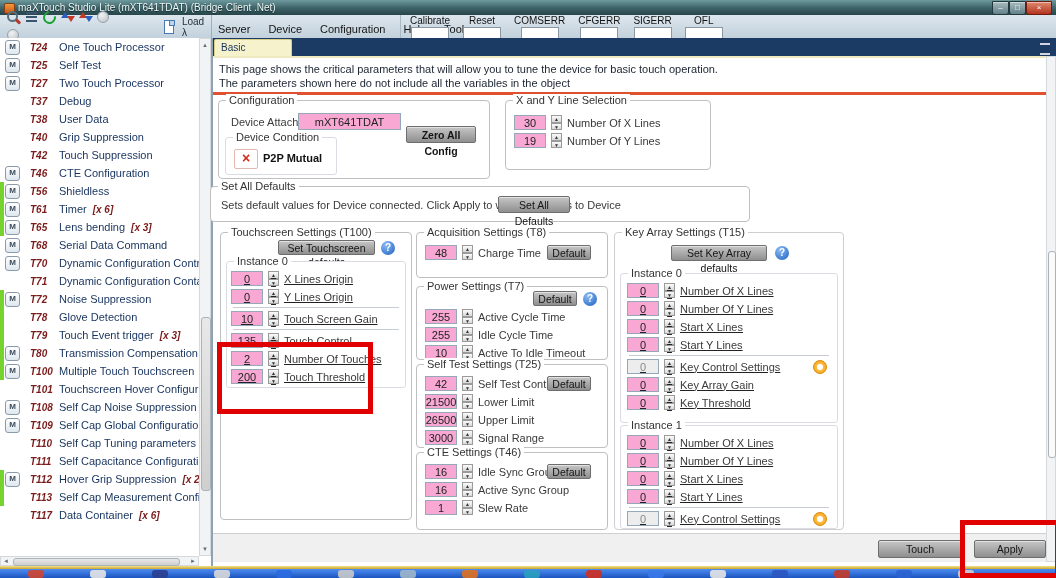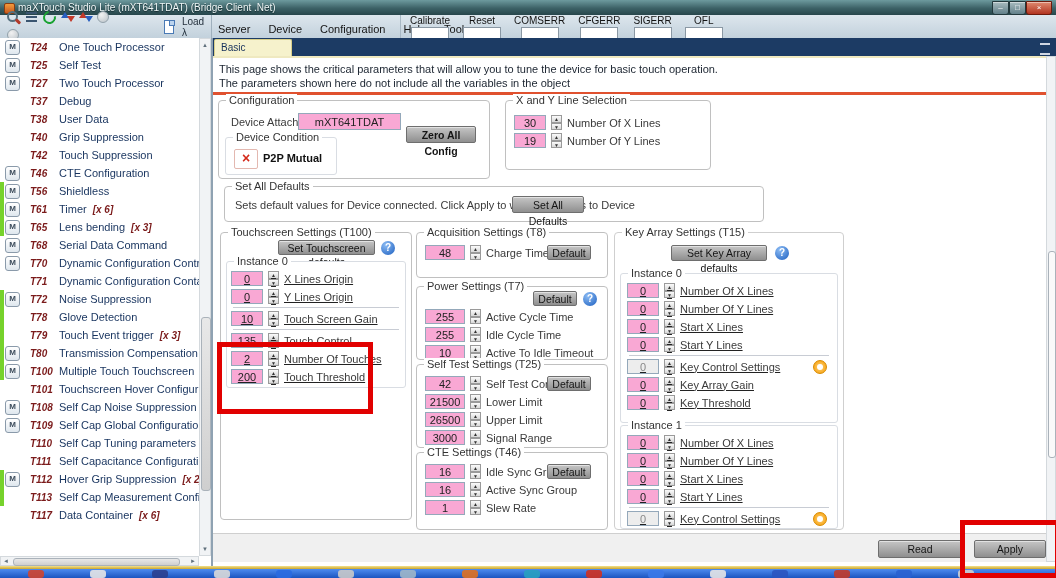--- a/index.html
+++ b/index.html
@@ -64,21 +64,21 @@
   #footer{left:213px;top:533px;width:833px;height:29px;background:#f0f0f0;border-top:1px solid #cfcfcf;box-sizing:border-box;}
   
   .grp{position:absolute;border:1px solid #c0c0c0;border-radius:4px;background:#fff;box-sizing:border-box;}
   .grp2{position:absolute;border:1px solid #d9dde3;border-radius:3px;background:#fff;box-sizing:border-box;text-decoration:underline;}
   .gtitle{position:absolute;top:-7px;left:7px;background:#fff;padding:0 3px;color:#333;white-space:nowrap;font-size:11px;}
   .rows{box-sizing:border-box;}
   .srow{position:relative;display:flex;align-items:center;height:15px;margin:3px 0;gap:5px;}
   .valbox{height:15px;border:1px solid #94a8ba;background:#f9a8d4;display:flex;align-items:center;justify-content:center;
           font-size:11px;color:#222;box-sizing:border-box;flex:0 0 auto;}
   .valbox.dis{background:#ededed;color:#888;}
-  .w32 .valbox{width:32px;} .w44 .valbox{width:40px;text-align:right;}
+  .w32 .valbox{width:32px;} .w44 .valbox{width:32px;text-align:right;}
   .spin{width:11px;height:15px;display:flex;flex-direction:column;flex:0 0 auto;}
   .spin i{display:block;height:7.5px;width:11px;border:1px solid #9a9a9a;background:linear-gradient(#fbfbfb,#d8d8d8);
           font-style:normal;font-size:5px;line-height:6px;text-align:center;color:#333;box-sizing:border-box;}
   .slabel{color:#3a3a3a;white-space:nowrap;}
   .sep{height:1px;background:#c8ccd4;margin:2px 2px;}
   .btn{background:linear-gradient(#c6c6c6,#8f8f8f);border:1px solid #6e6e6e;border-radius:2px;color:#141414;
        font-size:10.5px;text-align:center;box-shadow:inset 0 1px 0 #e2e2e2;box-sizing:border-box;}
   .inlinebtn{position:absolute;right:8px;width:44px;height:15px;line-height:14px;}
   .info{width:14px;height:14px;border-radius:50%;background:radial-gradient(circle at 35% 28%,#8cbcf4,#1d5fc0);
         color:#fff;font-size:10px;font-weight:bold;text-align:center;line-height:14px;flex:0 0 auto;}
@@ -357,21 +357,21 @@
           <span class="valbox">19</span>
           <span class="spin">
             <i>▲</i>
             <i>▼</i>
           </span>
           <span class="slabel">Number Of Y Lines</span>
         </div>
       </div>
   </div>
 
-  <div class="grp" style="left:224px;top:186px;width:540px;height:36px;">
+  <div class="grp" style="left:210px;top:186px;width:540px;height:36px;">
     <span class="gtitle">Set All Defaults</span>
     <span class="abs" style="left:10px;top:12px;color:#3a3a3a;">Sets default values for Device connected. Click Apply to write the values to Device</span>
     <span class="abs btn" style="left:287px;top:9px;width:72px;height:17px;line-height:16px;">Set All Defaults</span>
   </div>
 
   <div class="grp w32" style="left:220px;top:232px;width:192px;height:288px;">
     <span class="gtitle">Touchscreen Settings (T100)</span>
     <span class="abs btn" style="left:57px;top:7px;width:97px;height:15px;line-height:14px;">Set Touchscreen defaults</span>
     <span class="abs info" style="left:160px;top:8px;">?</span>
     <div class="grp2" style="left:5px;top:28px;width:180px;height:127px;">
@@ -664,21 +664,21 @@
           </div>
         </div>
     </div>
   </div>
 
   <div class="abs sb-track" id="main-vscroll">
     <div class="sb-thumb" style="left:1px;top:194px;width:6px;height:205px;background:#fafafa;"></div>
   </div>
 
   <div class="abs" id="footer"></div>
-  <div class="abs btn" style="left:878px;top:540px;width:84px;height:18px;line-height:17px;">Read</div>
+  <div class="abs btn" style="left:878px;top:540px;width:84px;height:18px;line-height:17px;">Touch</div>
   <div class="abs btn" style="left:974px;top:540px;width:72px;height:18px;line-height:17px;">Apply</div>
 
   <div class="hl" style="left:217px;top:342px;width:146px;height:62px;"></div>
   <div class="hl" style="left:960px;top:520px;width:90px;height:48px;"></div>
 
   <div class="abs" id="gold-line"></div>
   <div class="abs" id="taskbar">
       <span class="tb-blob" style="left: 28px; background: rgb(208, 69, 47);"></span>
       <span class="tb-blob" style="left: 90px; background: rgb(230, 230, 230);"></span>
       <span class="tb-blob" style="left: 152px; background: rgb(43, 63, 143);"></span>

